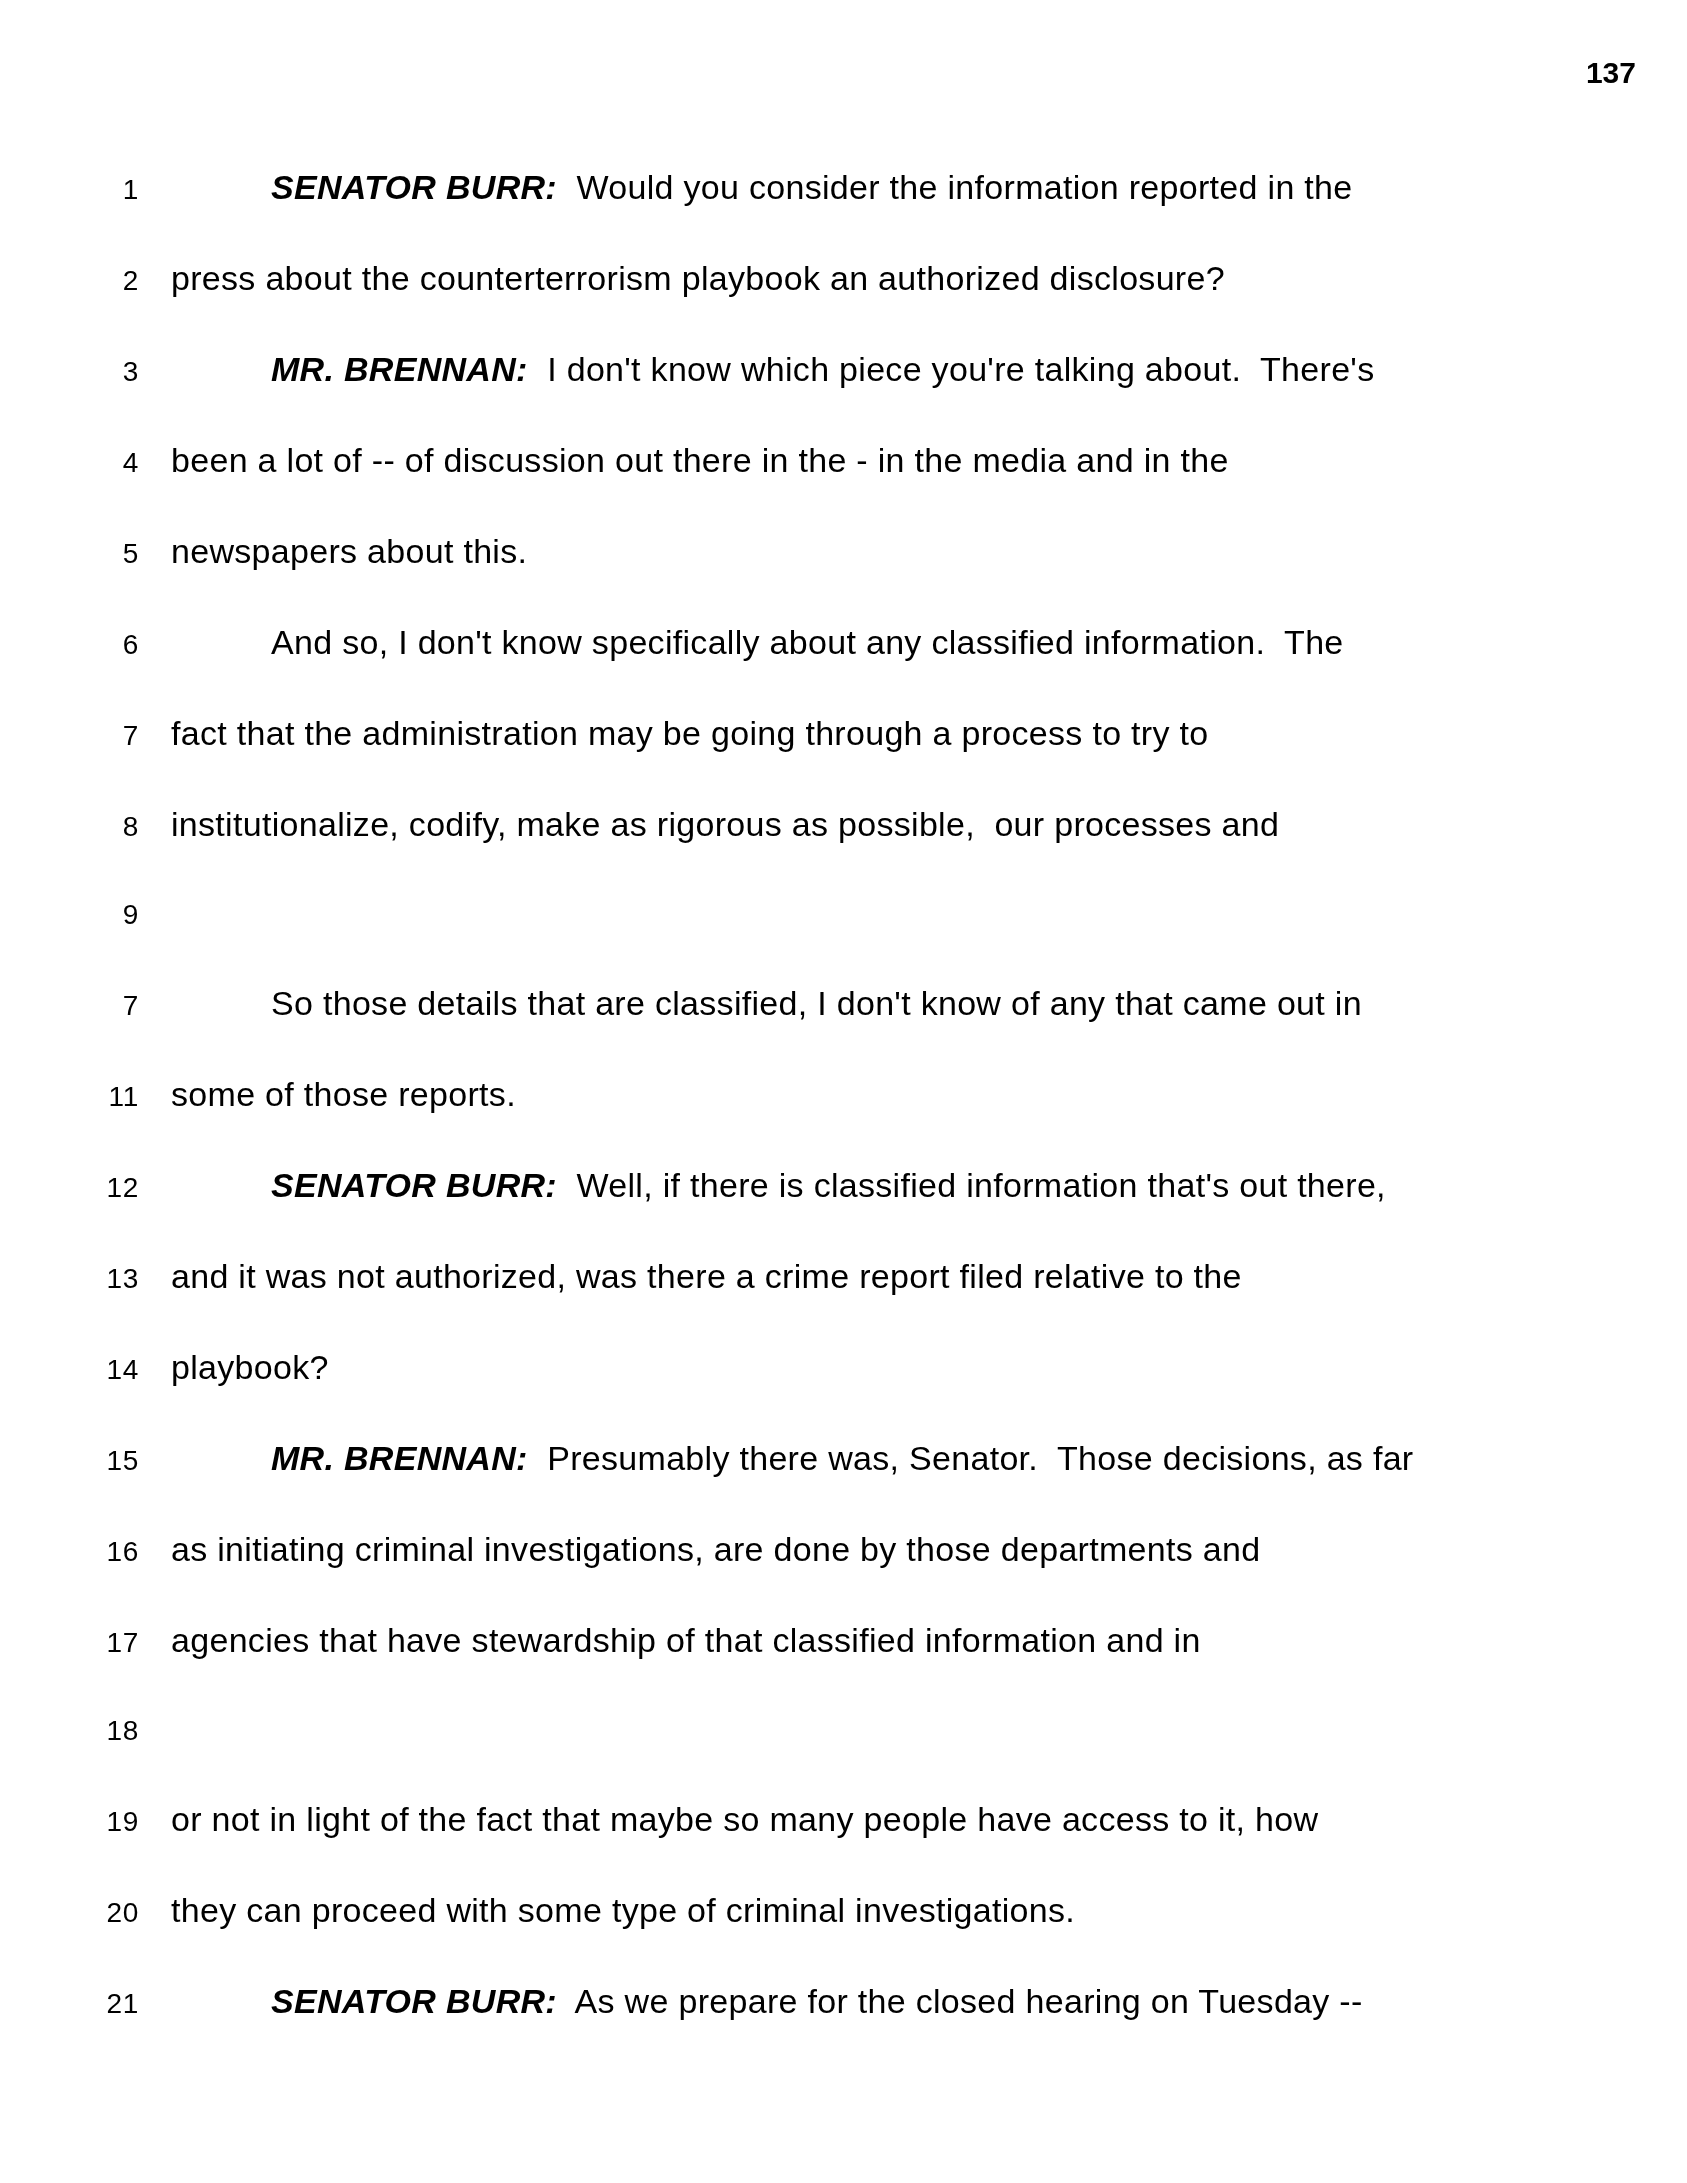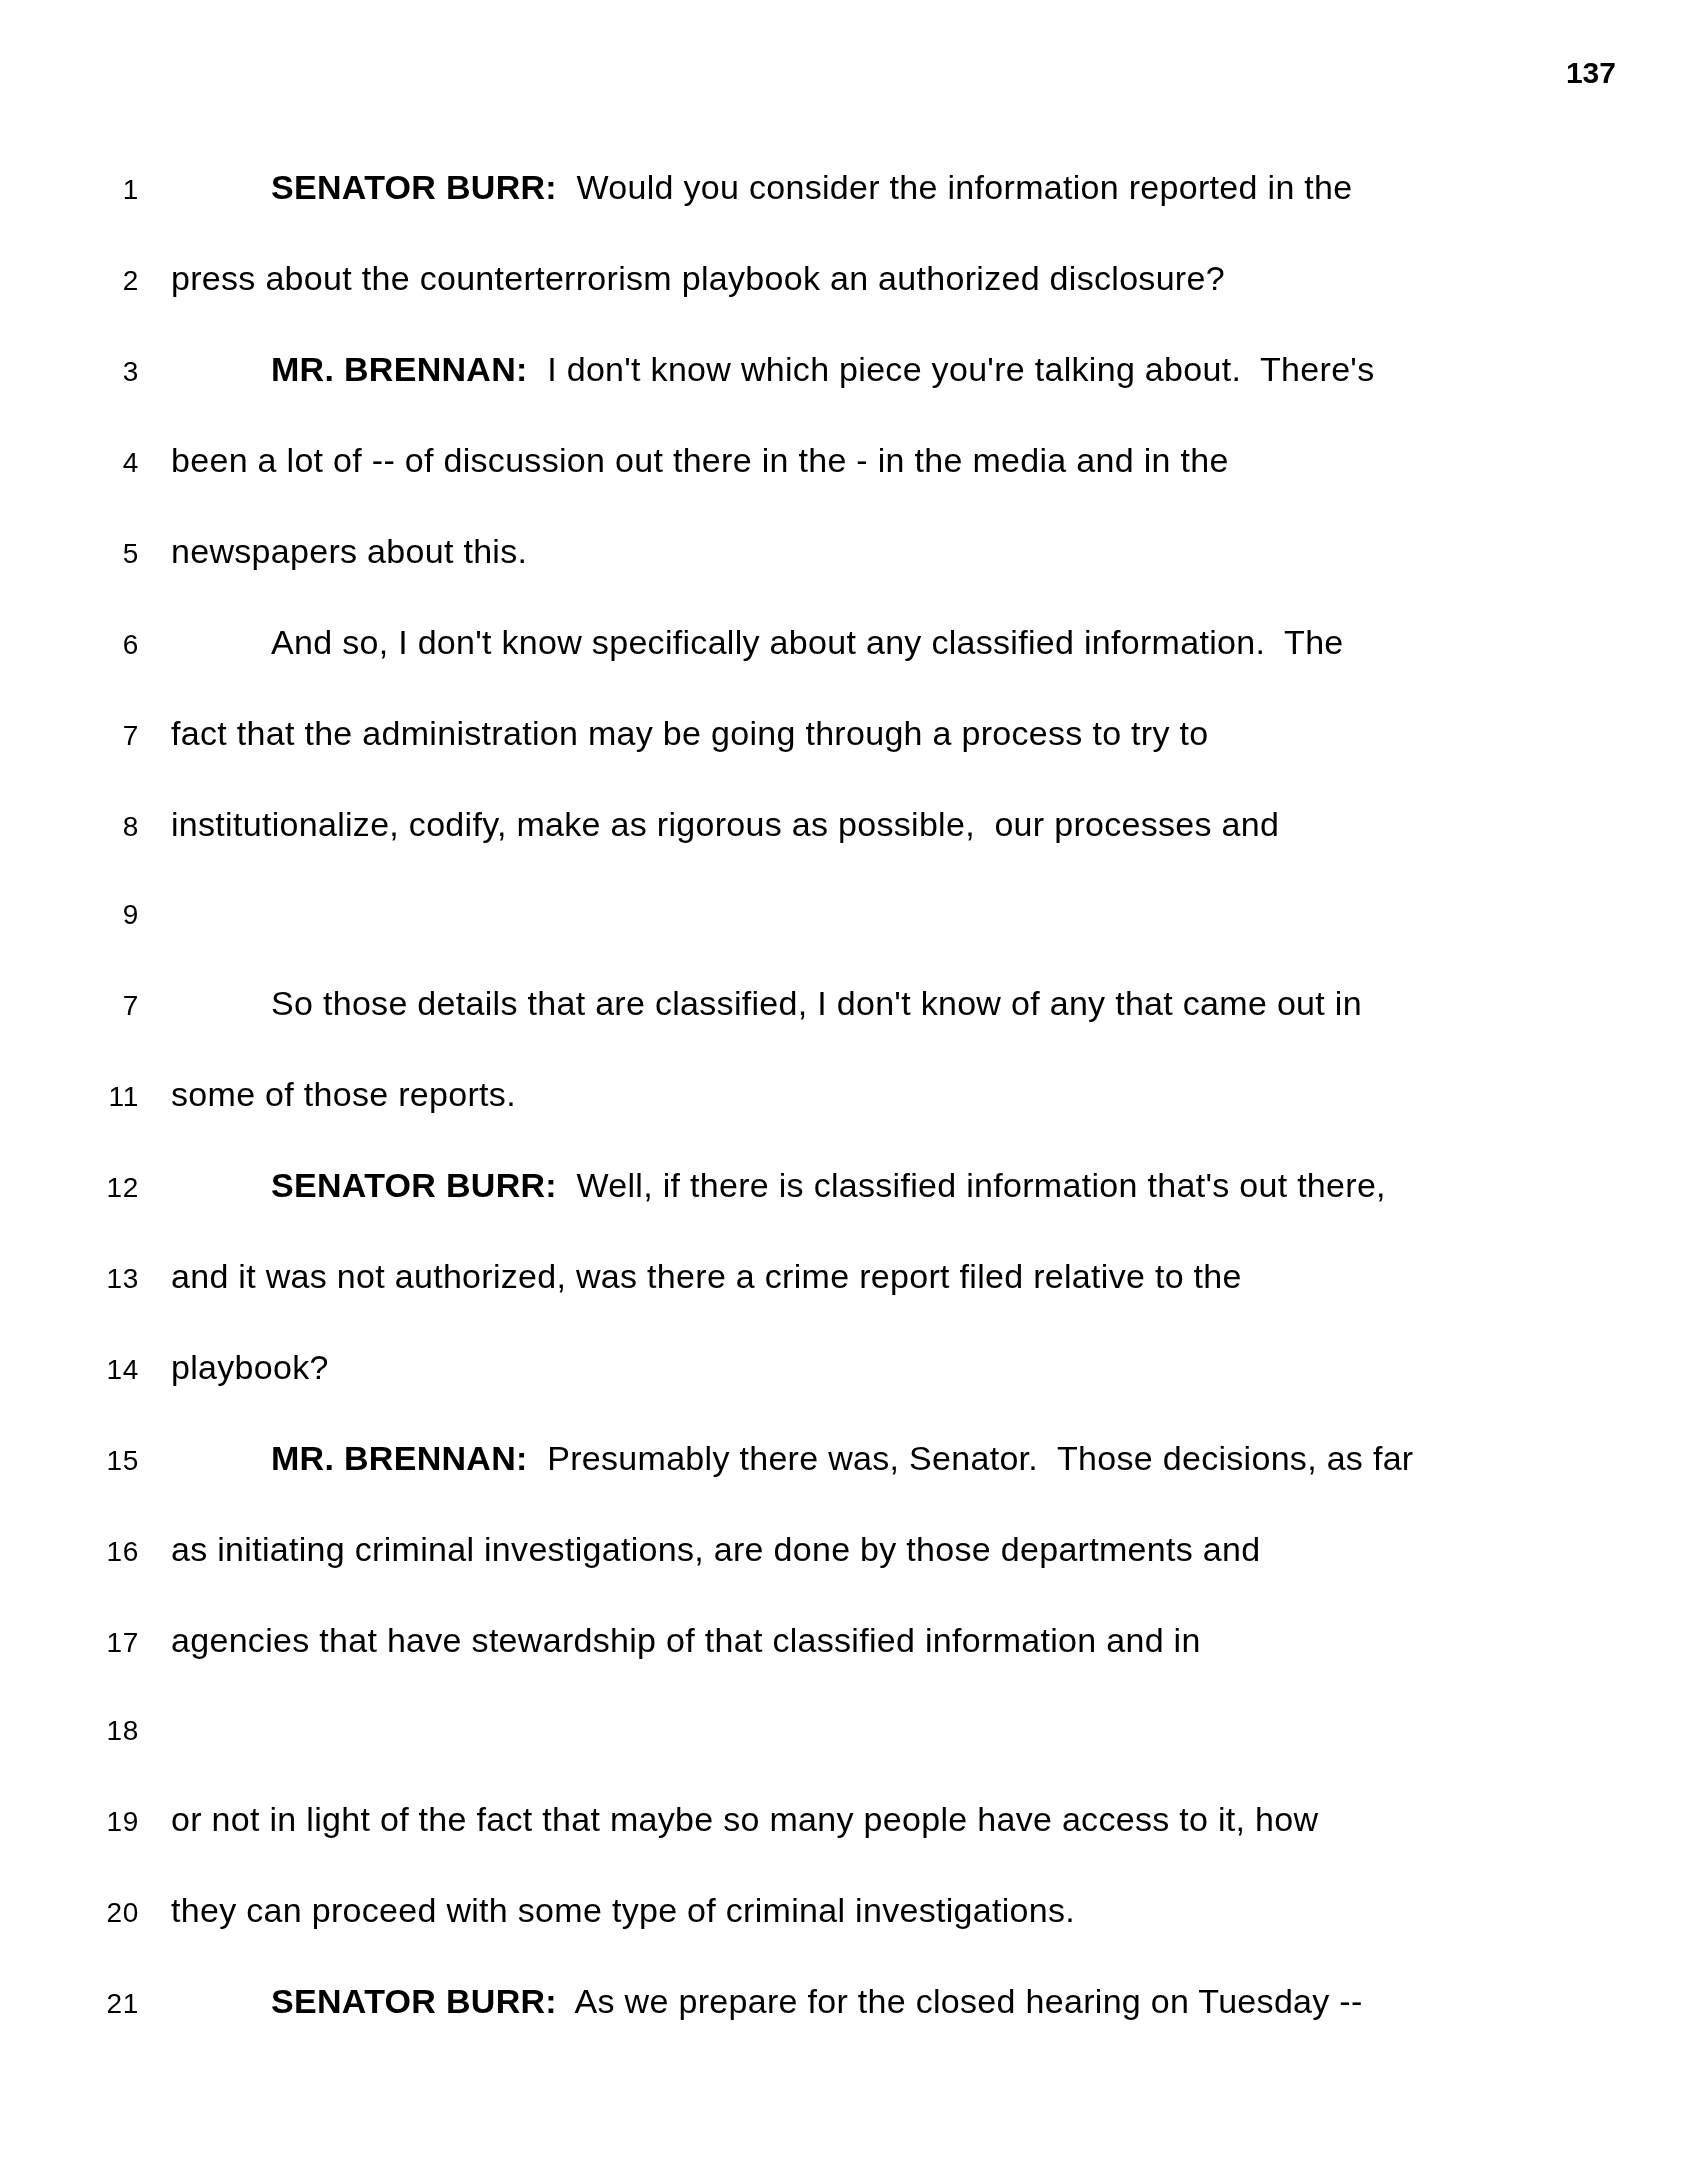--- a/index.html
+++ b/index.html
@@ -12,21 +12,21 @@
     width: 1687px;
     height: 2183px;
     background: #ffffff;
     color: #000000;
     font-family: "Liberation Sans", sans-serif;
     overflow: hidden;
   }
   .page-number {
     position: absolute;
     top: 58px;
-    right: 71px;
+    right: 51px;
     font-size: 30px;
     font-weight: 600;
     line-height: 1;
   }
   .content {
     position: absolute;
     top: 143px;
     left: 0;
     width: 1641px;
   }
@@ -48,20 +48,21 @@
     font-size: 34px;
     line-height: 88px;
     white-space: pre;
     letter-spacing: 0.3px;
   }
   .line.indent .text {
     padding-left: 132px;
   }
   .speaker {
     font-weight: bold;
+    font-style: italic;
   }
 </style>
 </head>
 <body>
 
 <div class="page">
   <div class="page-number">137</div>
 
   <div class="content">
       <div class="line indent">

